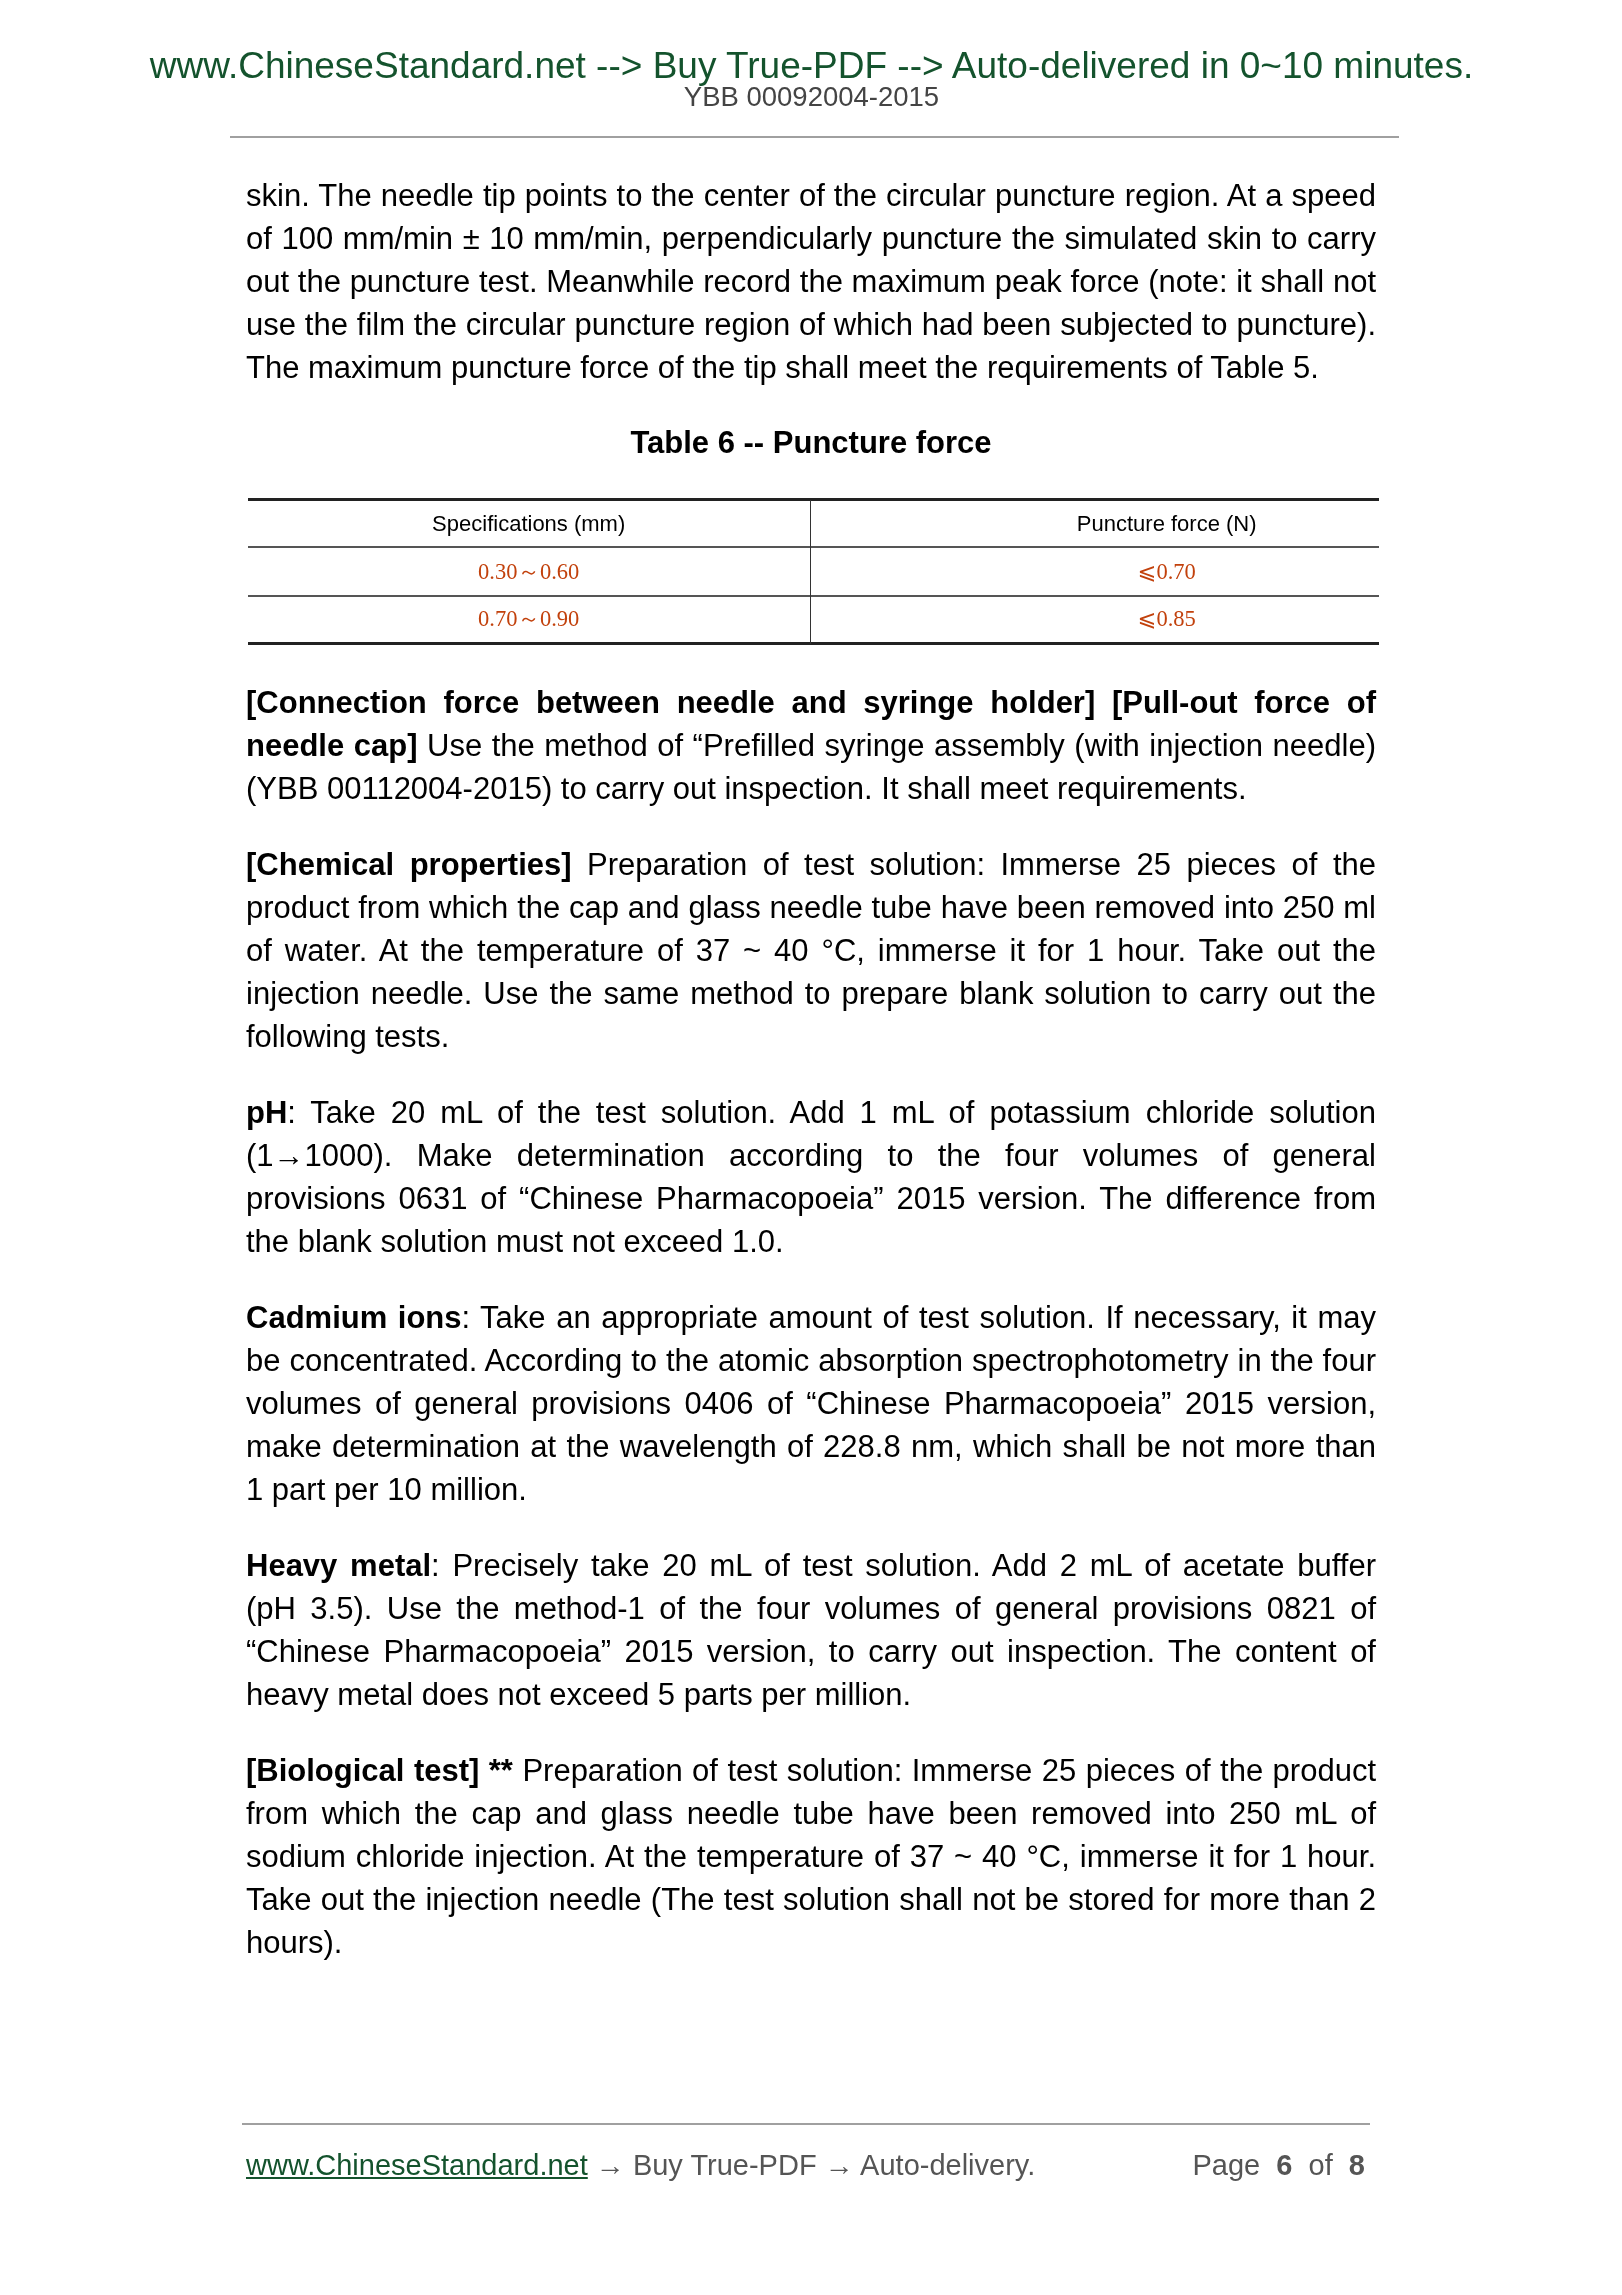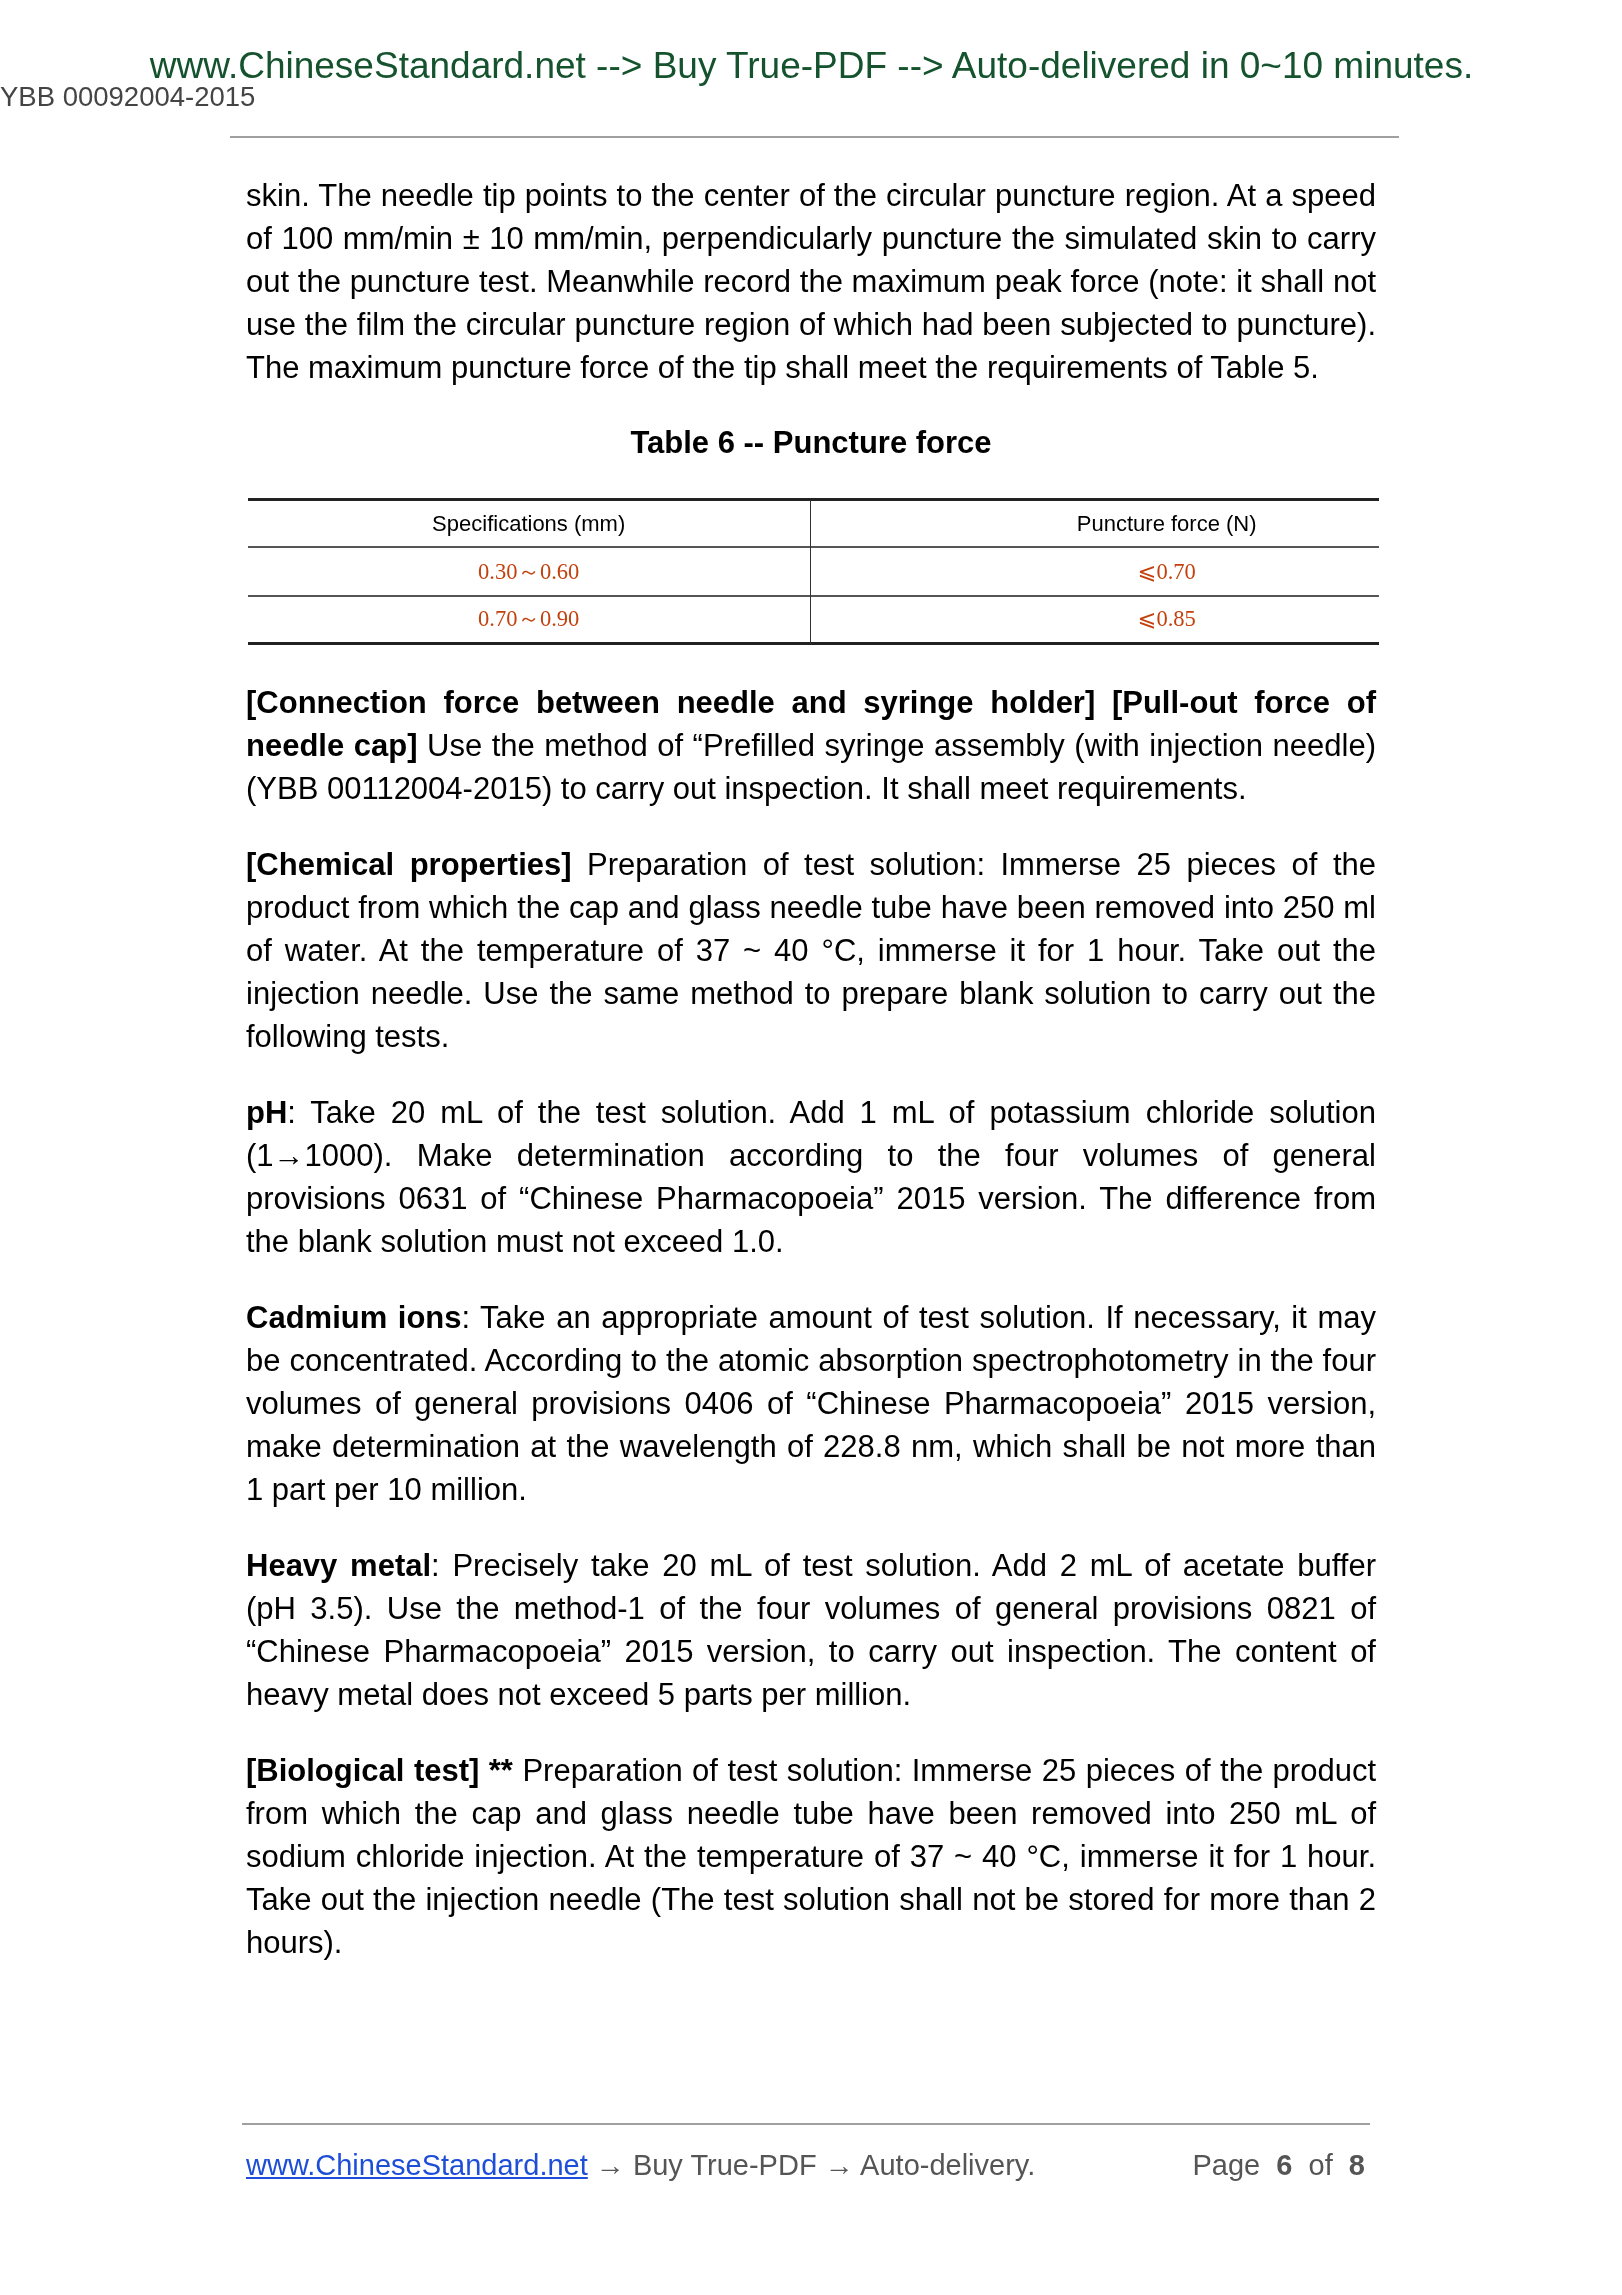--- a/index.html
+++ b/index.html
@@ -1,20 +1,20 @@
 <!DOCTYPE html>
 <html style="font-size:13.3px"><head>
 <meta charset="utf-8">
 <style>
   html, body { margin: 0; padding: 0; background: #ffffff; }
   body { width: 1623px; height: 2295px; position: relative; overflow: hidden;
          font-family: "Liberation Sans", sans-serif; color: #000; }
   .hdr-line1 { position: absolute; left: 0; width: 1623px; top: 45px; text-align: center;
                font-size: 37px; color: #14532d; line-height: 42px; white-space: nowrap; }
-  .hdr-line2 { position: absolute; left: 0; width: 1623px; top: 82px; 
+  .hdr-line2 { position: absolute; left: 0; width: 1623px; top: 82px; text-align: center;
                font-size: 27.5px; color: #444; line-height: 30px; }
   .hdr-rule { position: absolute; left: 230px; width: 1169px; top: 136px; height: 1.7px; background: #a0a0a0; }
 
   .body-col { position: absolute; left: 246px; width: 1130px; top: 174px;
               font-size: 31px; line-height: 43px; text-align: justify; }
   .body-col p { margin: 0 0 33px 0; }
   .body-col p.first { margin-bottom: 0; }
   b { font-weight: bold; }
 
   .tbl-title { text-align: center; font-weight: bold; font-size: 31px; line-height: 43px;
@@ -30,21 +30,21 @@
   .tbl .cell { position: absolute; text-align: center; }
   .tbl .c1 { left: 0; width: 562px; }
   .tbl .c2 { left: 587px; width: 568px; padding-left: 48px; }
   .tbl .hrow { top: 3.3px; height: 56px; line-height: 45px; font-size: 22px; font-family: "Liberation Sans", sans-serif; }
   .tbl .row1 { top: 50px; height: 47px; line-height: 47px; }
   .tbl .row2 { top: 98px; height: 30px; line-height: 46px; }
   .tbl .val { font-family: "Liberation Serif", serif; font-size: 22.5px; color: #c2410c; }
 
   .ftr-rule { position: absolute; left: 242px; width: 1128px; top: 2123px; height: 1.7px; background: #a0a0a0; }
   .ftr-left { position: absolute; left: 246px; top: 2149px; font-size: 29px; color: #555; line-height: 33px; white-space: nowrap; }
-  .ftr-left a { color: #1d4ed8; text-decoration: underline; }
+  .ftr-left a { color: #14532d; text-decoration: underline; }
   .ftr-right { position: absolute; right: 258px; top: 2149px; font-size: 29px; color: #555; line-height: 33px; white-space: nowrap; }
   .ftr-right .num { font-weight: bold; }
 </style>
 </head>
 <body>
 
 <div class="hdr-line1">www.ChineseStandard.net --&gt; Buy True-PDF --&gt; Auto-delivered in 0~10 minutes.</div>
 <div class="hdr-line2">YBB 00092004-2015</div>
 <div class="hdr-rule"></div>
 

